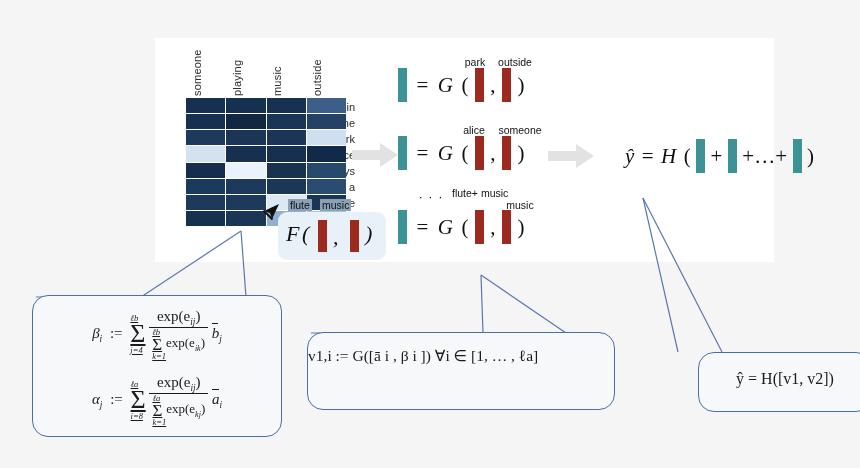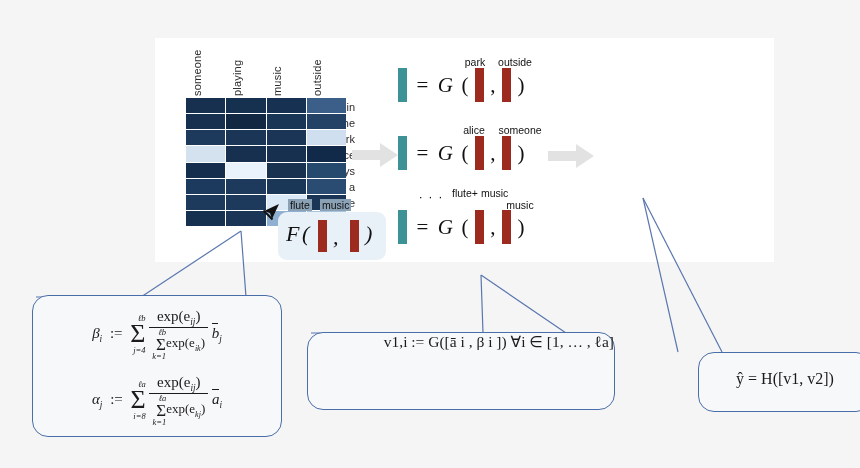--- a/index.html
+++ b/index.html
@@ -78,21 +78,21 @@
     position:absolute;background:#f7f8fa;border:1.3px solid #4a6ea9;border-radius:16px;
     color:#1b1b1b;
   }
   .fbox{font-family:"Liberation Serif",serif;}
 
   
   .it{font-style:italic;}
   .frac{display:inline-block;vertical-align:middle;text-align:center;}
   .frac .num{display:block;padding:0 3px;border-bottom:1px solid #1b1b1b;}
   .frac .den{display:block;padding:0 3px;}
-  .sumblk{display:inline-block;vertical-align:middle;text-align:right;line-height:1;}
+  .sumblk{display:inline-block;vertical-align:middle;text-align:left;line-height:1;text-decoration:underline;}
   .sumblk .top{display:block;font-size:8.5px;}
   .sumblk .sig{display:block;font-size:26px;line-height:.9;}
   .sumblk .bot{display:block;font-size:8.5px;}
   sub{font-size:.62em;}
   .ovl{position:relative;display:inline-block;}
   .ovl::before{content:"";position:absolute;left:5%;right:12%;top:-.10em;border-top:1px solid #1b1b1b;}
 </style>
 </head>
 <body>
 
@@ -223,20 +223,32 @@
     <span class="bar-red" style="margin: 0px 2px; background: rgb(156, 42, 30);"></span>
     <span class="g-eq">)</span>
   </div>
   <div class="lbl" style="left:452px;top:188px;width:48px;line-height:11.5px;">flute+ music</div>
   <div class="lbl" style="left:500px;top:199px;width:40px;">music</div>
 
   <svg class="bigarrow" style="left:548px;top:142px;" width="48" height="28" viewBox="0 0 48 28">
     <polygon points="0,9 28,9 28,2 46,14 28,26 28,19 0,19" fill="#e2e2e2"></polygon>
   </svg>
 
+  <div id="h-expr">
+    <span class="g-it">ŷ</span>
+    <span class="g-eq" style="margin:0 3px;">=</span>
+    <span class="g-it">H</span>
+    <span class="g-eq" style="margin-left:3px;">(</span>
+    <span class="bar-teal" style="margin: 0px 1px; background: rgb(61, 146, 150);"></span>
+    <span class="g-eq">+</span>
+    <span class="bar-teal" style="margin: 0px 1px; background: rgb(61, 146, 150);"></span>
+    <span class="g-eq">+…+</span>
+    <span class="bar-teal" style="margin: 0px 1px; background: rgb(61, 146, 150);"></span>
+    <span class="g-eq">)</span>
+  </div>
 
   <div class="callout fbox" style="left: 32px; top: 295px; width: 248px; height: 140px; border-color: rgb(74, 110, 169);">
     <div style="position:absolute;left:0;top:12px;width:248px;text-align:center;font-size:15px;">
       <span class="it"><span>β</span><sub>i</sub></span>
       <span style="margin:0 4px;">:=</span>
       <span class="sumblk">
         <span class="top it">ℓb</span>
         <span class="sig">Σ</span>
         <span class="bot it">j=4</span>
       </span>
@@ -257,20 +269,20 @@
       </span>
       <span class="frac">
         <span class="num"><span>exp(e</span><sub class="it">ij</sub><span>)</span></span>
         <span class="den" style="font-size:13px;"><span class="sumblk"><span class="top it">ℓa</span><span class="sig" style="font-size:17px;">Σ</span><span class="bot it">k=1</span></span><span>exp(e</span><sub class="it">kj</sub><span>)</span></span>
       </span>
       <span class="ovl it"><span>a</span></span><sub class="it">i</sub>
     </div>
   </div>
 
   <div class="callout fbox" style="left: 307px; top: 332px; width: 306px; height: 76px; border-color: rgb(74, 110, 169);">
-    <div style="position:absolute;left:0;top:0;width:306px;text-align:right;font-size:15.5px;white-space:nowrap;">v1,i := G([ā i , β i ])   ∀i ∈ [1, … , ℓa]</div>
+    <div style="position:absolute;left:0;top:14px;width:306px;text-align:left;font-size:15.5px;white-space:nowrap;">v1,i := G([ā i , β i ])   ∀i ∈ [1, … , ℓa]</div>
   </div>
 
   <div class="callout fbox" style="left: 698px; top: 352px; width: 172px; height: 58px; border-color: rgb(74, 110, 169);">
     <div style="position:absolute;left:0;top:17px;width:172px;text-align:center;font-size:16px;white-space:nowrap;">ŷ = H([v1, v2])</div>
   </div>
 
 </div>
 
 </body></html>

